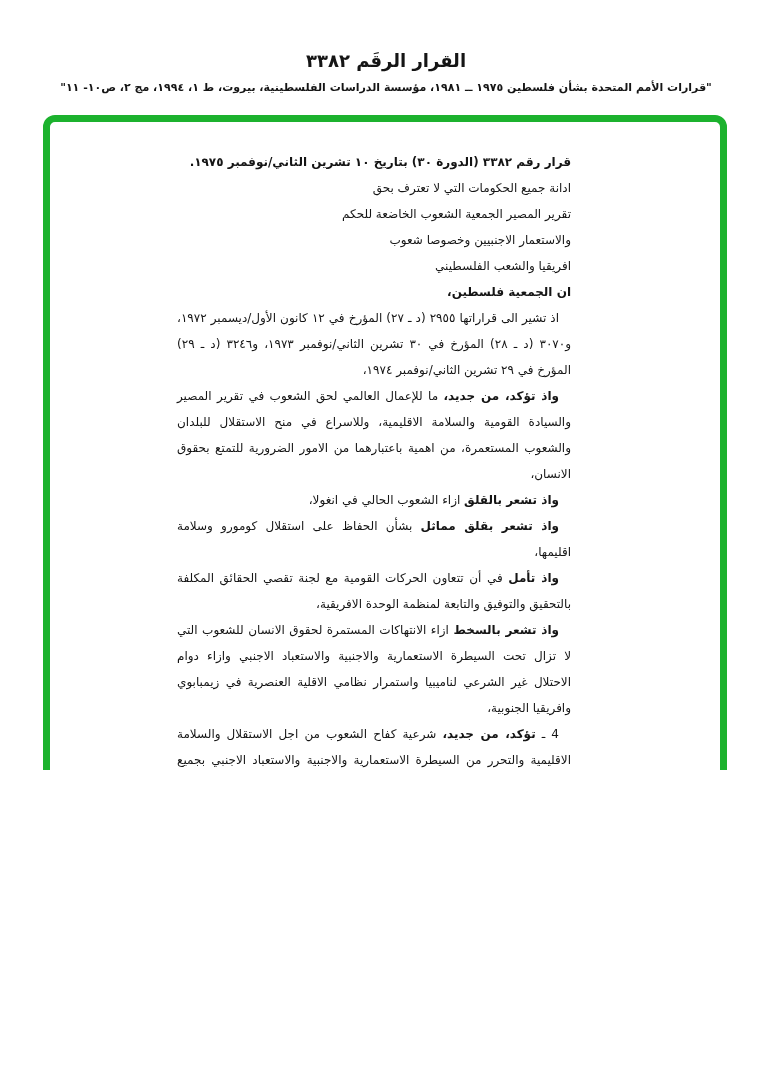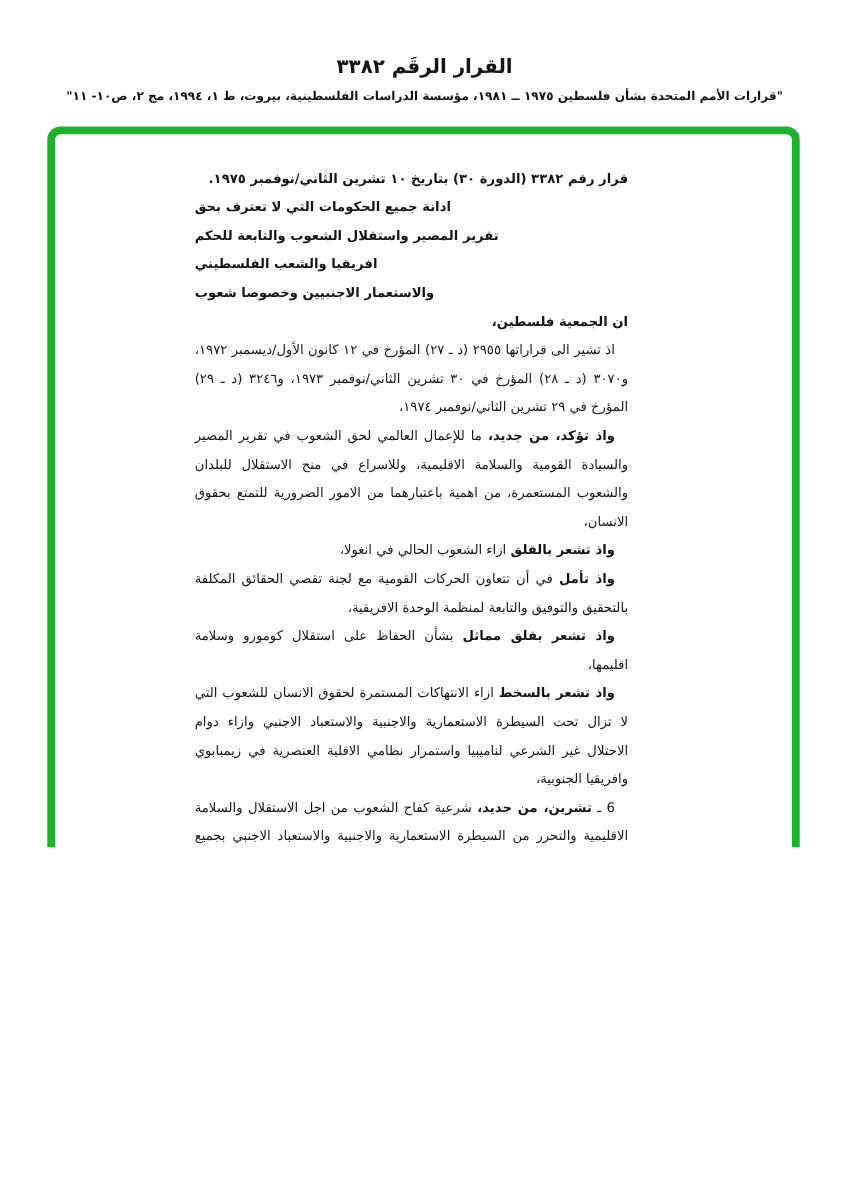--- a/index.html
+++ b/index.html
@@ -19,21 +19,21 @@
     position:absolute;left:43px;top:115px;width:684px;height:890px;
     box-sizing:border-box;border:7px solid #1cb22e;border-radius:12px;
     background:transparent;
   }
   .doc{
     direction:rtl;width:394px;margin:27px 139px 0 127px;
     font-size:12px;line-height:26px;text-align:justify;
   }
   .doc p{margin:0;padding:0;}
   .intro{font-weight:bold;}
-  .heading{text-align:left;font-weight:bold;}
+  .heading{text-align:right;font-weight:normal;}
   .para.indent{text-indent:12px;}
   .lead{font-weight:bold;}
   .pagenum{
     position:absolute;top:1016px;left:0;right:0;text-align:center;
     font-size:15px;font-weight:bold;direction:rtl;
   }
 </style>
 </head>
 <body>
 
@@ -42,40 +42,40 @@
   <div class="title">القرار الرقَم ٣٣٨٢</div>
   <div class="citation">"قرارات الأمم المتحدة بشأن فلسطين ١٩٧٥ ــ ١٩٨١، مؤسسة الدراسات الفلسطينية، بيروت، ط ١، ١٩٩٤، مج ٢، ص١٠- ١١"</div>
 
   <div class="frame" style="border-color: rgb(28, 178, 46);">
     <div class="doc">
 
       <p class="intro">قرار رقم ٣٣٨٢ (الدورة ٣٠) بتاريخ ١٠ تشرين الثاني/نوفمبر ١٩٧٥.</p>
 
       <div class="heading">
         <div>ادانة جميع الحكومات التي لا تعترف بحق</div>
-        <div>تقرير المصير واستقلال الشعوب والتابعة للحكم</div>
+        <div>تقرير المصير الجمعية الشعوب الخاضعة للحكم</div>
+        <div>والاستعمار الاجنبيين وخصوصا شعوب</div>
         <div>افريقيا والشعب الفلسطيني</div>
-        <div>والاستعمار الاجنبيين وخصوصا شعوب</div>
       </div>
 
       <p class="para"><span class="pre"></span><span class="lead">ان الجمعية فلسطين،</span><span></span></p>
 
       <p class="para indent"><span class="pre"></span><span class="lead"></span><span>اذ تشير الى قراراتها ٢٩٥٥ (د ـ ٢٧) المؤرخ في ١٢ كانون الأول/ديسمبر ١٩٧٢، و٣٠٧٠ (د ـ ٢٨) المؤرخ في ٣٠ تشرين الثاني/نوفمبر ١٩٧٣، و٣٢٤٦ (د ـ ٢٩) المؤرخ في ٢٩ تشرين الثاني/نوفمبر ١٩٧٤،</span></p>
 
       <p class="para indent"><span class="pre"></span><span class="lead">واذ تؤكد، من جديد،</span><span> ما للإعمال العالمي لحق الشعوب في تقرير المصير والسيادة القومية والسلامة الاقليمية، وللاسراع في منح الاستقلال للبلدان والشعوب المستعمرة، من اهمية باعتبارهما من الامور الضرورية للتمتع بحقوق الانسان،</span></p>
 
 
       <p class="para indent"><span class="pre"></span><span class="lead">واذ تشعر بالقلق</span><span> ازاء الشعوب الحالي في انغولا،</span></p>
 
+      <p class="para indent"><span class="pre"></span><span class="lead">واذ تشعر بقلق مماثل</span><span> بشأن الحفاظ على استقلال كومورو وسلامة اقليمها،</span></p>
+
       <p class="para indent"><span class="pre"></span><span class="lead">واذ تأمل</span><span> في أن تتعاون الحركات القومية مع لجنة تقصي الحقائق المكلفة بالتحقيق والتوفيق والتابعة لمنظمة الوحدة الافريقية،</span></p>
-
-      <p class="para indent"><span class="pre"></span><span class="lead">واذ تشعر بقلق مماثل</span><span> بشأن الحفاظ على استقلال كومورو وسلامة اقليمها،</span></p>
 
       <p class="para indent"><span class="pre"></span><span class="lead">واذ تشعر بالسخط</span><span> ازاء الانتهاكات المستمرة لحقوق الانسان للشعوب التي لا تزال تحت السيطرة الاستعمارية والاجنبية والاستعباد الاجنبي وازاء دوام الاحتلال غير الشرعي لناميبيا واستمرار نظامي الاقلية العنصرية في زيمبابوي وافريقيا الجنوبية،</span></p>
 
-      <p class="para indent"><span class="pre">6 ـ </span><span class="lead">تشرين، من جديد،</span><span> شرعية كفاح الشعوب من اجل الاستقلال والسلامة الاقليمية والتحرر من السيطرة الاستعمارية والاجنبية والاستعباد الاجنبي بجميع الوسائل المتاحة، بما في ذلك الكفاح المسلح؛</span></p>
+      <p class="para indent"><span class="pre">4 ـ </span><span class="lead">تؤكد، من جديد،</span><span> شرعية كفاح الشعوب من اجل الاستقلال والسلامة الاقليمية والتحرر من السيطرة الاستعمارية والاجنبية والاستعباد الاجنبي بجميع الوسائل المتاحة، بما في ذلك الكفاح المسلح؛</span></p>
 
     </div>
   </div>
 
   <div class="pagenum">١</div>
 
 </div>
 
 </body></html>

